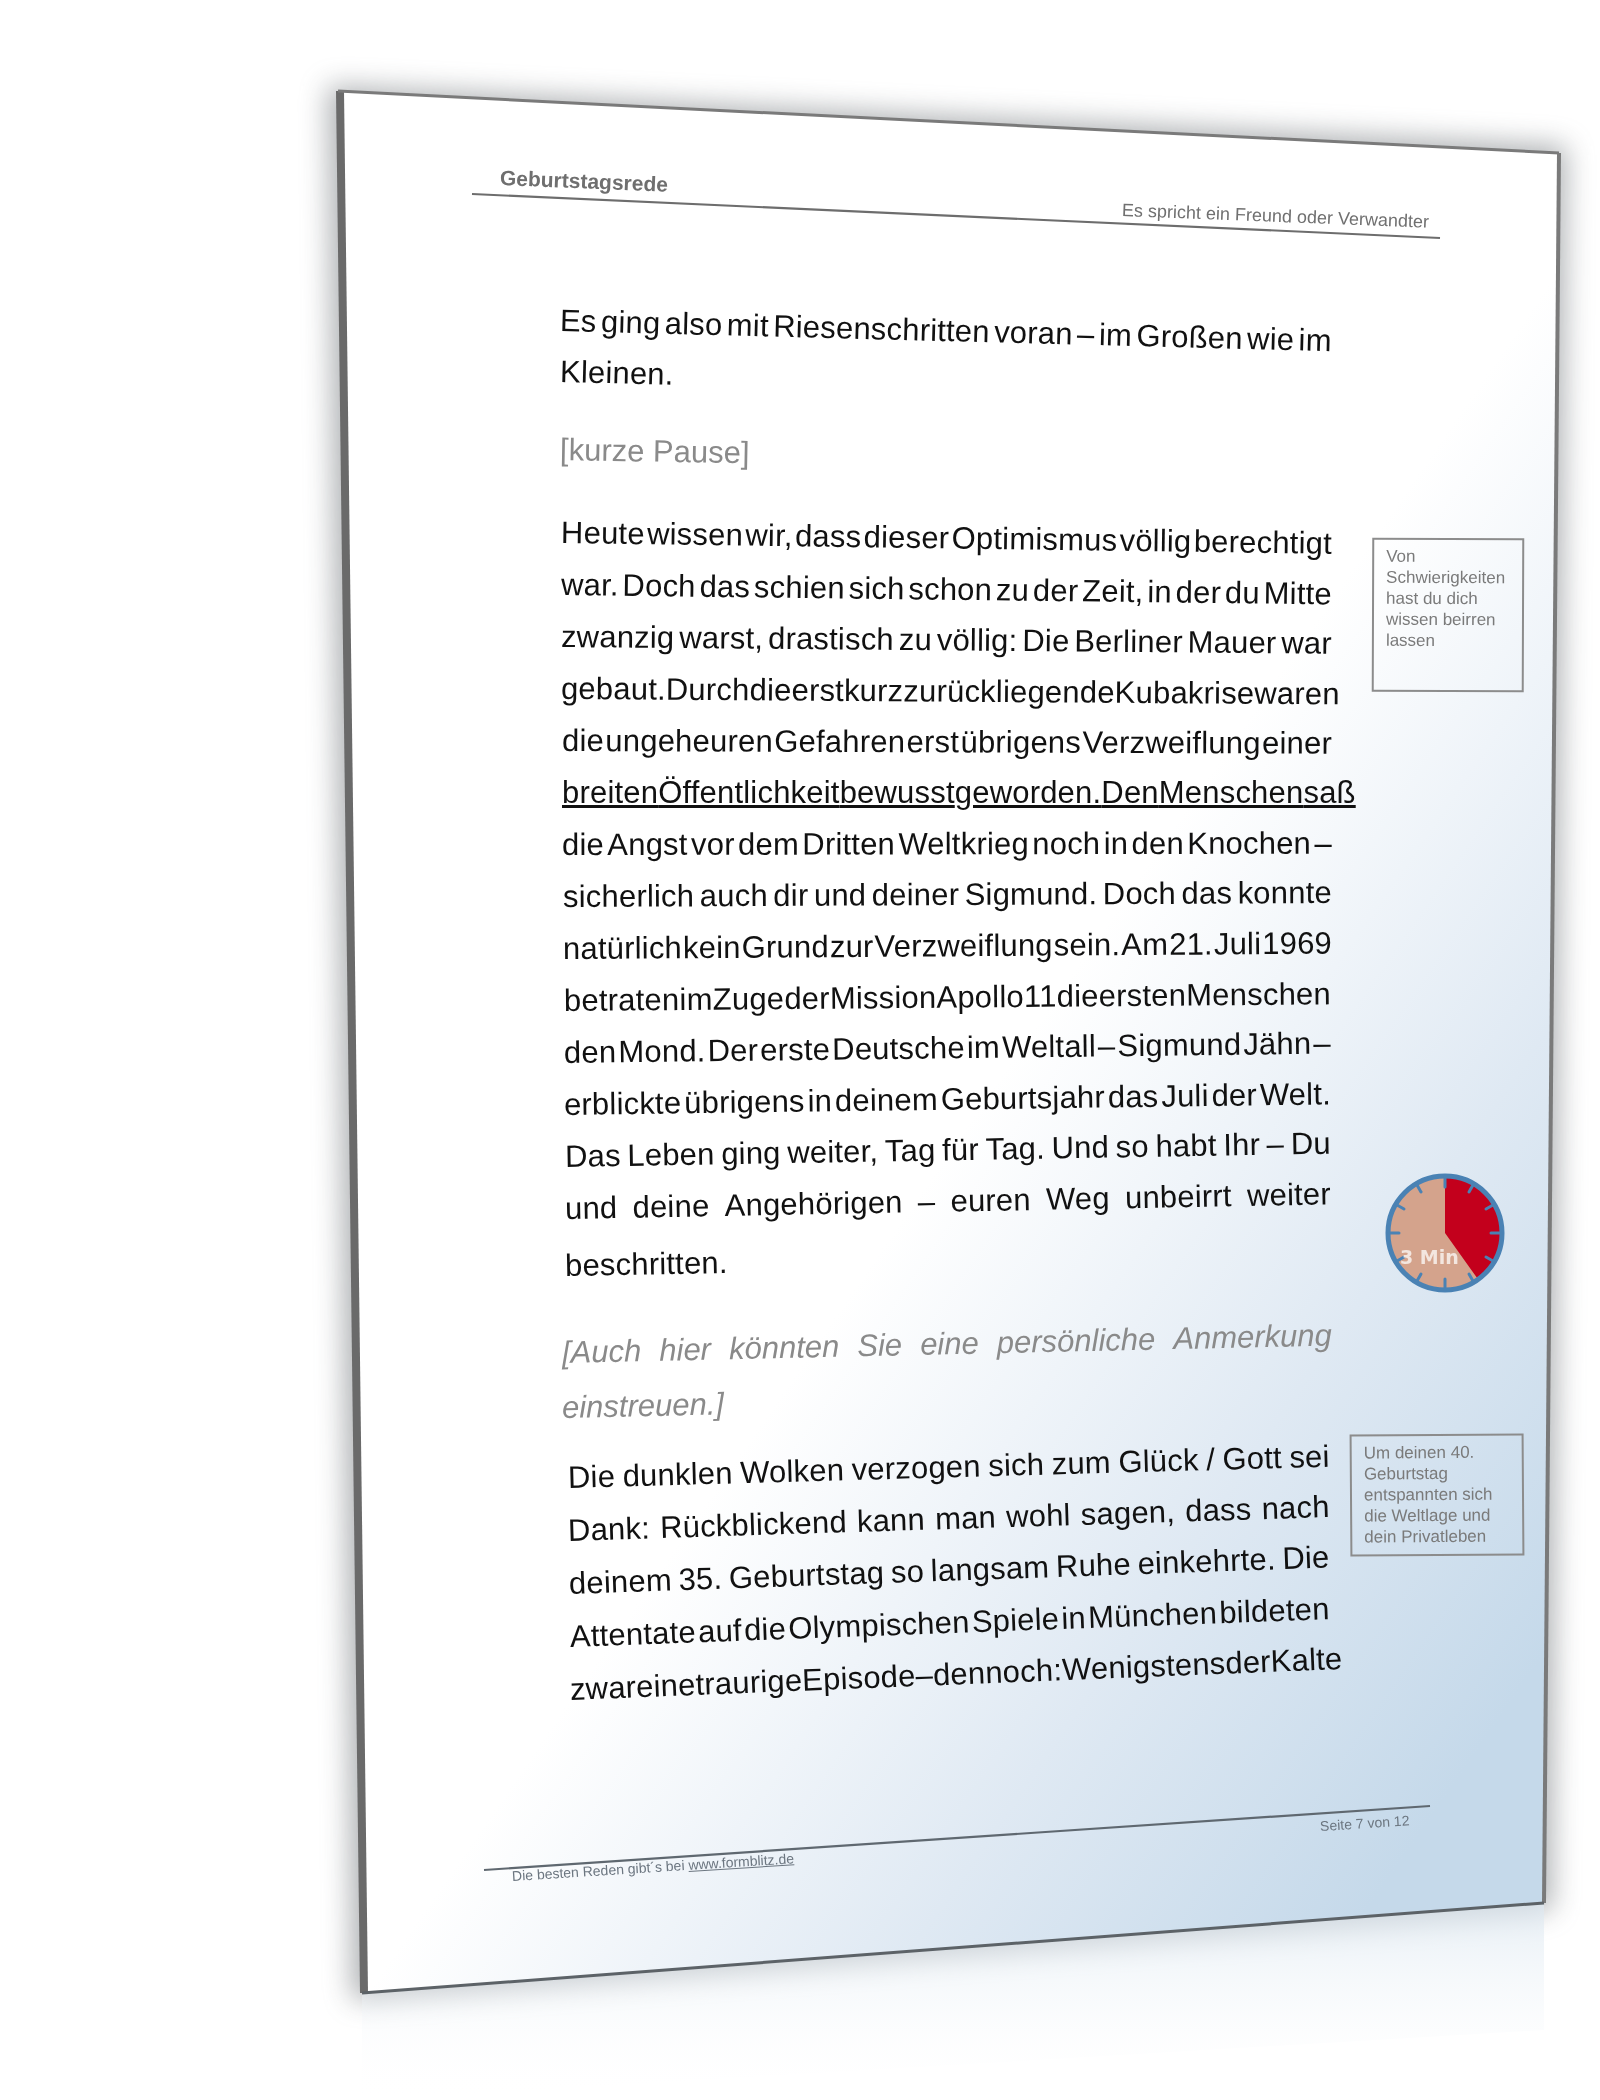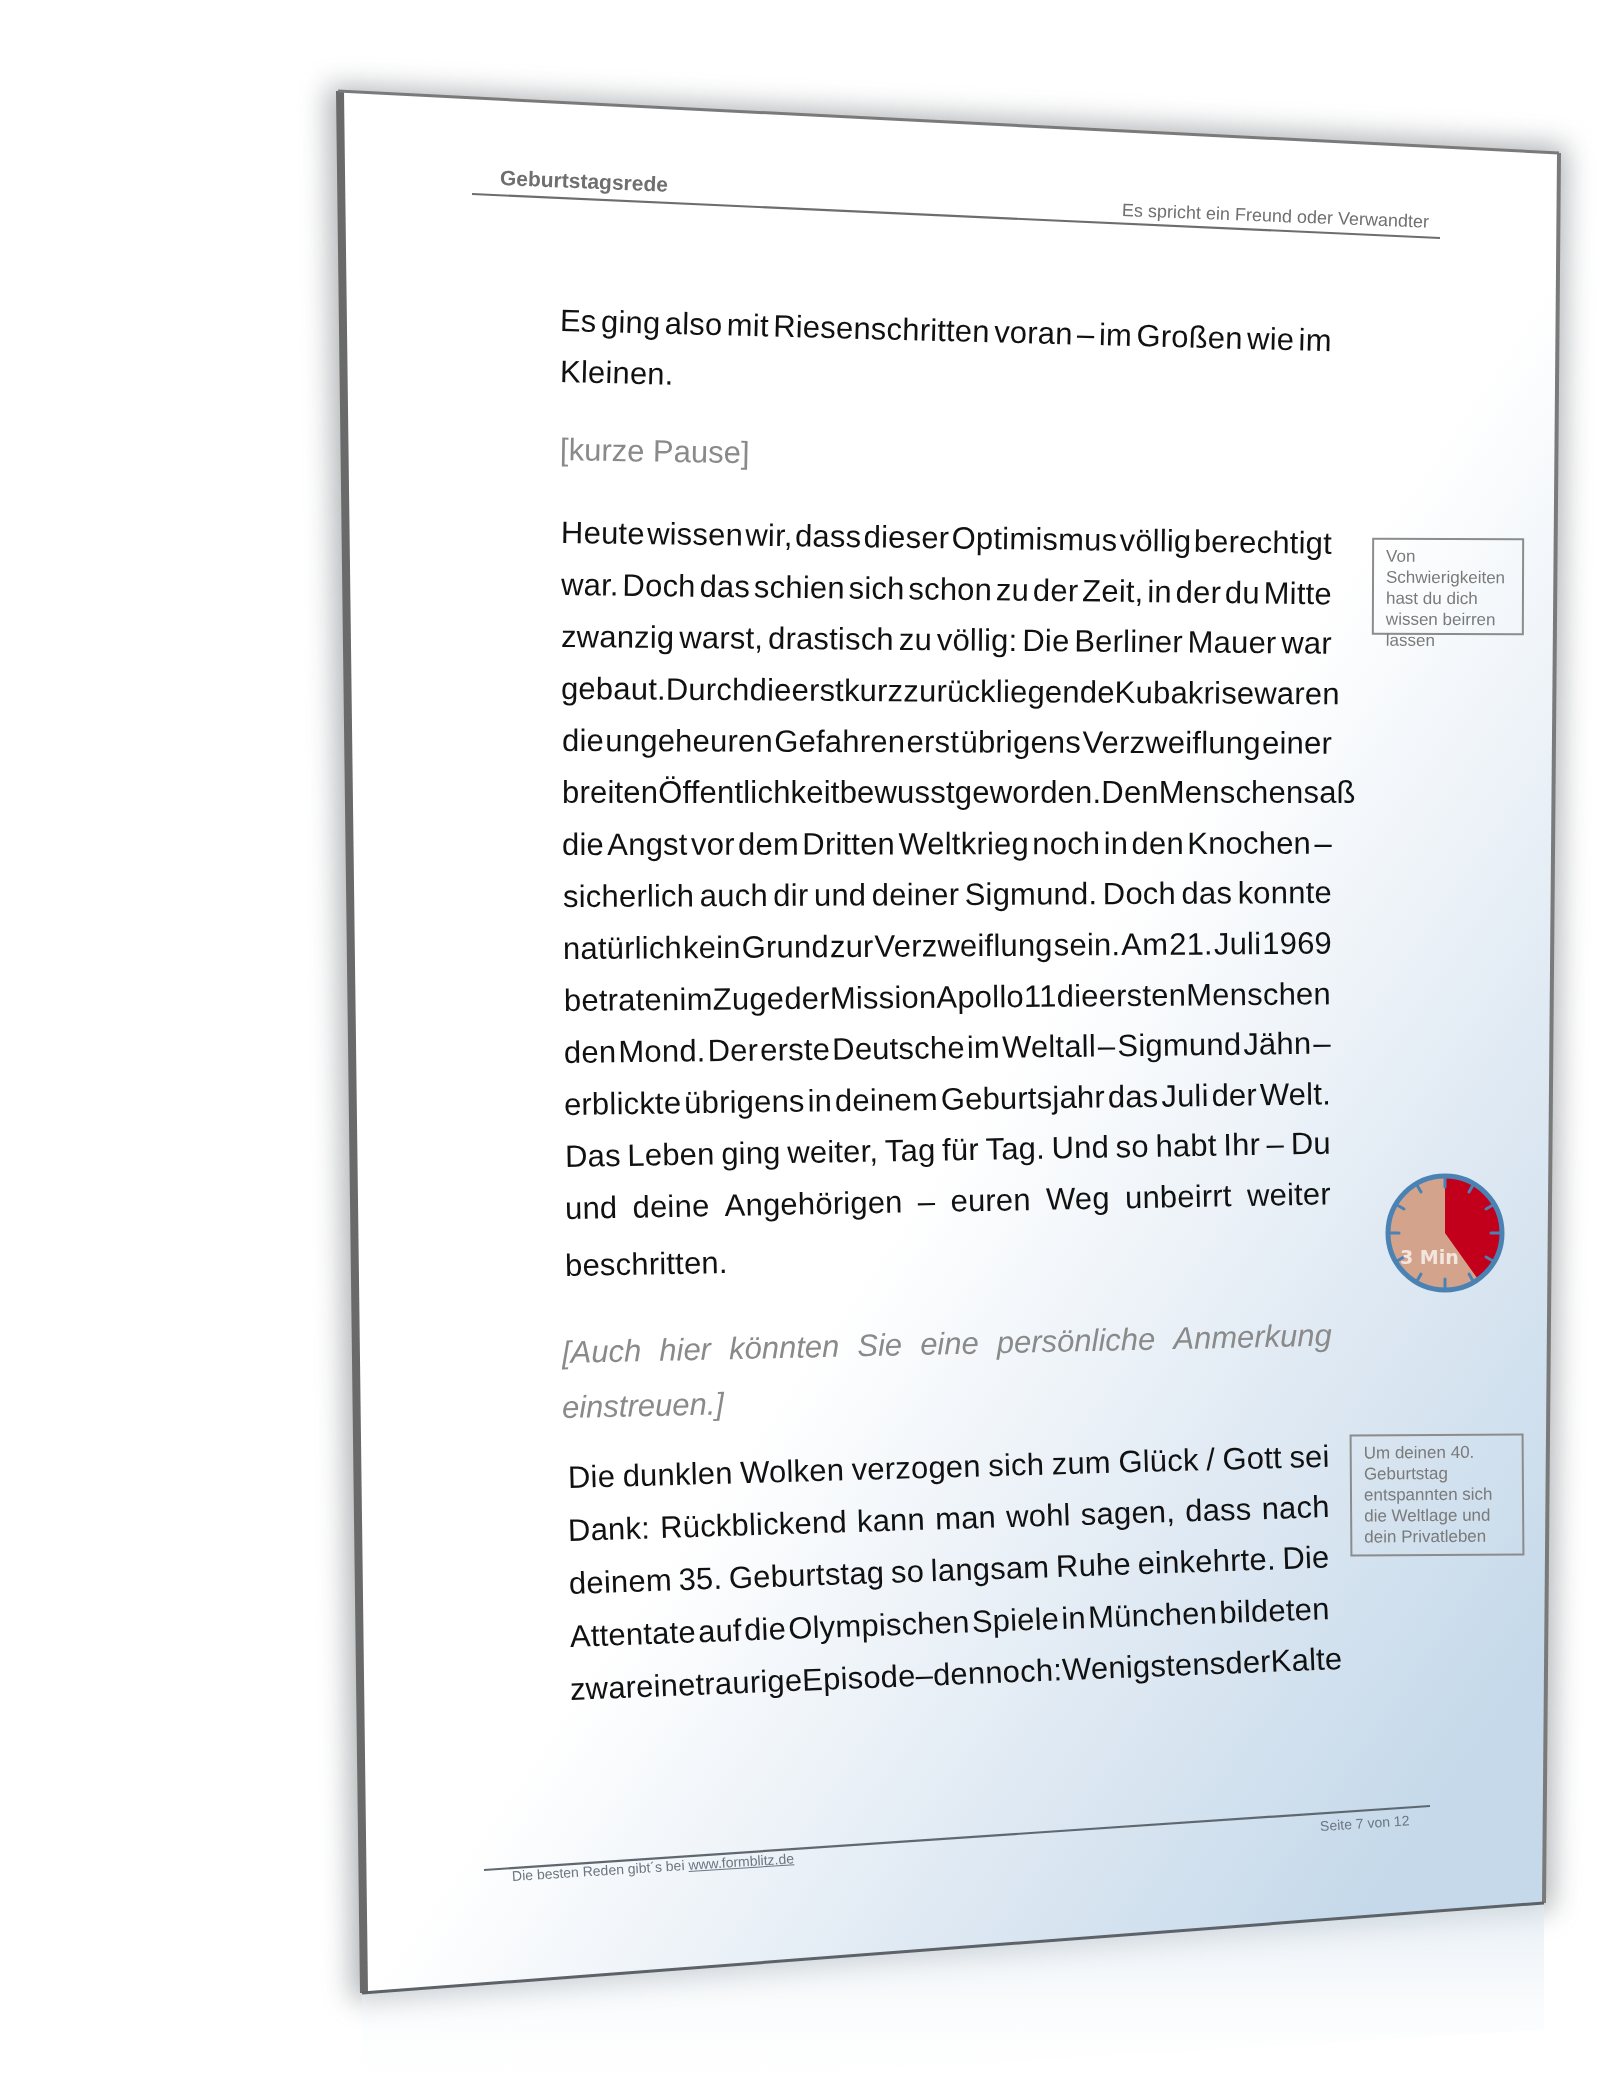--- a/index.html
+++ b/index.html
@@ -143,21 +143,21 @@
       </div>
       <div class="line body-line" style="left: 562px; top: 723px; width: 770px; transform: rotate(0.2deg);">
         <span>die</span>
         <span>ungeheuren</span>
         <span>Gefahren</span>
         <span>erst</span>
         <span>übrigens</span>
         <span>Verzweiflung</span>
         <span>einer</span>
       </div>
-      <div class="line body-line" style="left: 562px; top: 775px; width: 770px; transform: rotate(0deg);">
+      <div class="line body-line" style="left: 562px; top: 775px; width: 770px; transform: rotate(0deg); text-decoration: underline;">
         <span>breiten</span>
         <span>Öffentlichkeit</span>
         <span>bewusst</span>
         <span>geworden.</span>
         <span>Den</span>
         <span>Menschen</span>
         <span>saß</span>
       </div>
       <div class="line body-line" style="left: 562px; top: 827px; width: 770px; transform: rotate(-0.1deg);">
         <span>die</span>
@@ -319,21 +319,21 @@
         <span>traurige</span>
         <span>Episode</span>
         <span>–</span>
         <span>dennoch:</span>
         <span>Wenigstens</span>
         <span>der</span>
         <span>Kalte</span>
       </div>
     </div>
 
-  <div class="side-box" style="left:1372px; top:538px; width:152px; height:97px; transform: rotate(0.2deg);">
+  <div class="side-box" style="left:1372px; top:538px; width:152px; height:154px; transform: rotate(0.2deg);">
     <div>Von</div>
     <div>Schwierigkeiten</div>
     <div>hast du dich</div>
     <div>wissen beirren</div>
     <div>lassen</div>
   </div>
 
   <svg class="clock" style="left:1380px; top:1168px;" width="130" height="130" viewBox="0 0 130 130">
     <circle cx="65" cy="65" r="56" fill="#d4a38c"></circle>
     <path d="M65,65 L65,9 A56,56 0 0 1 97.5,110.6 Z" fill="#c3001c"></path>

